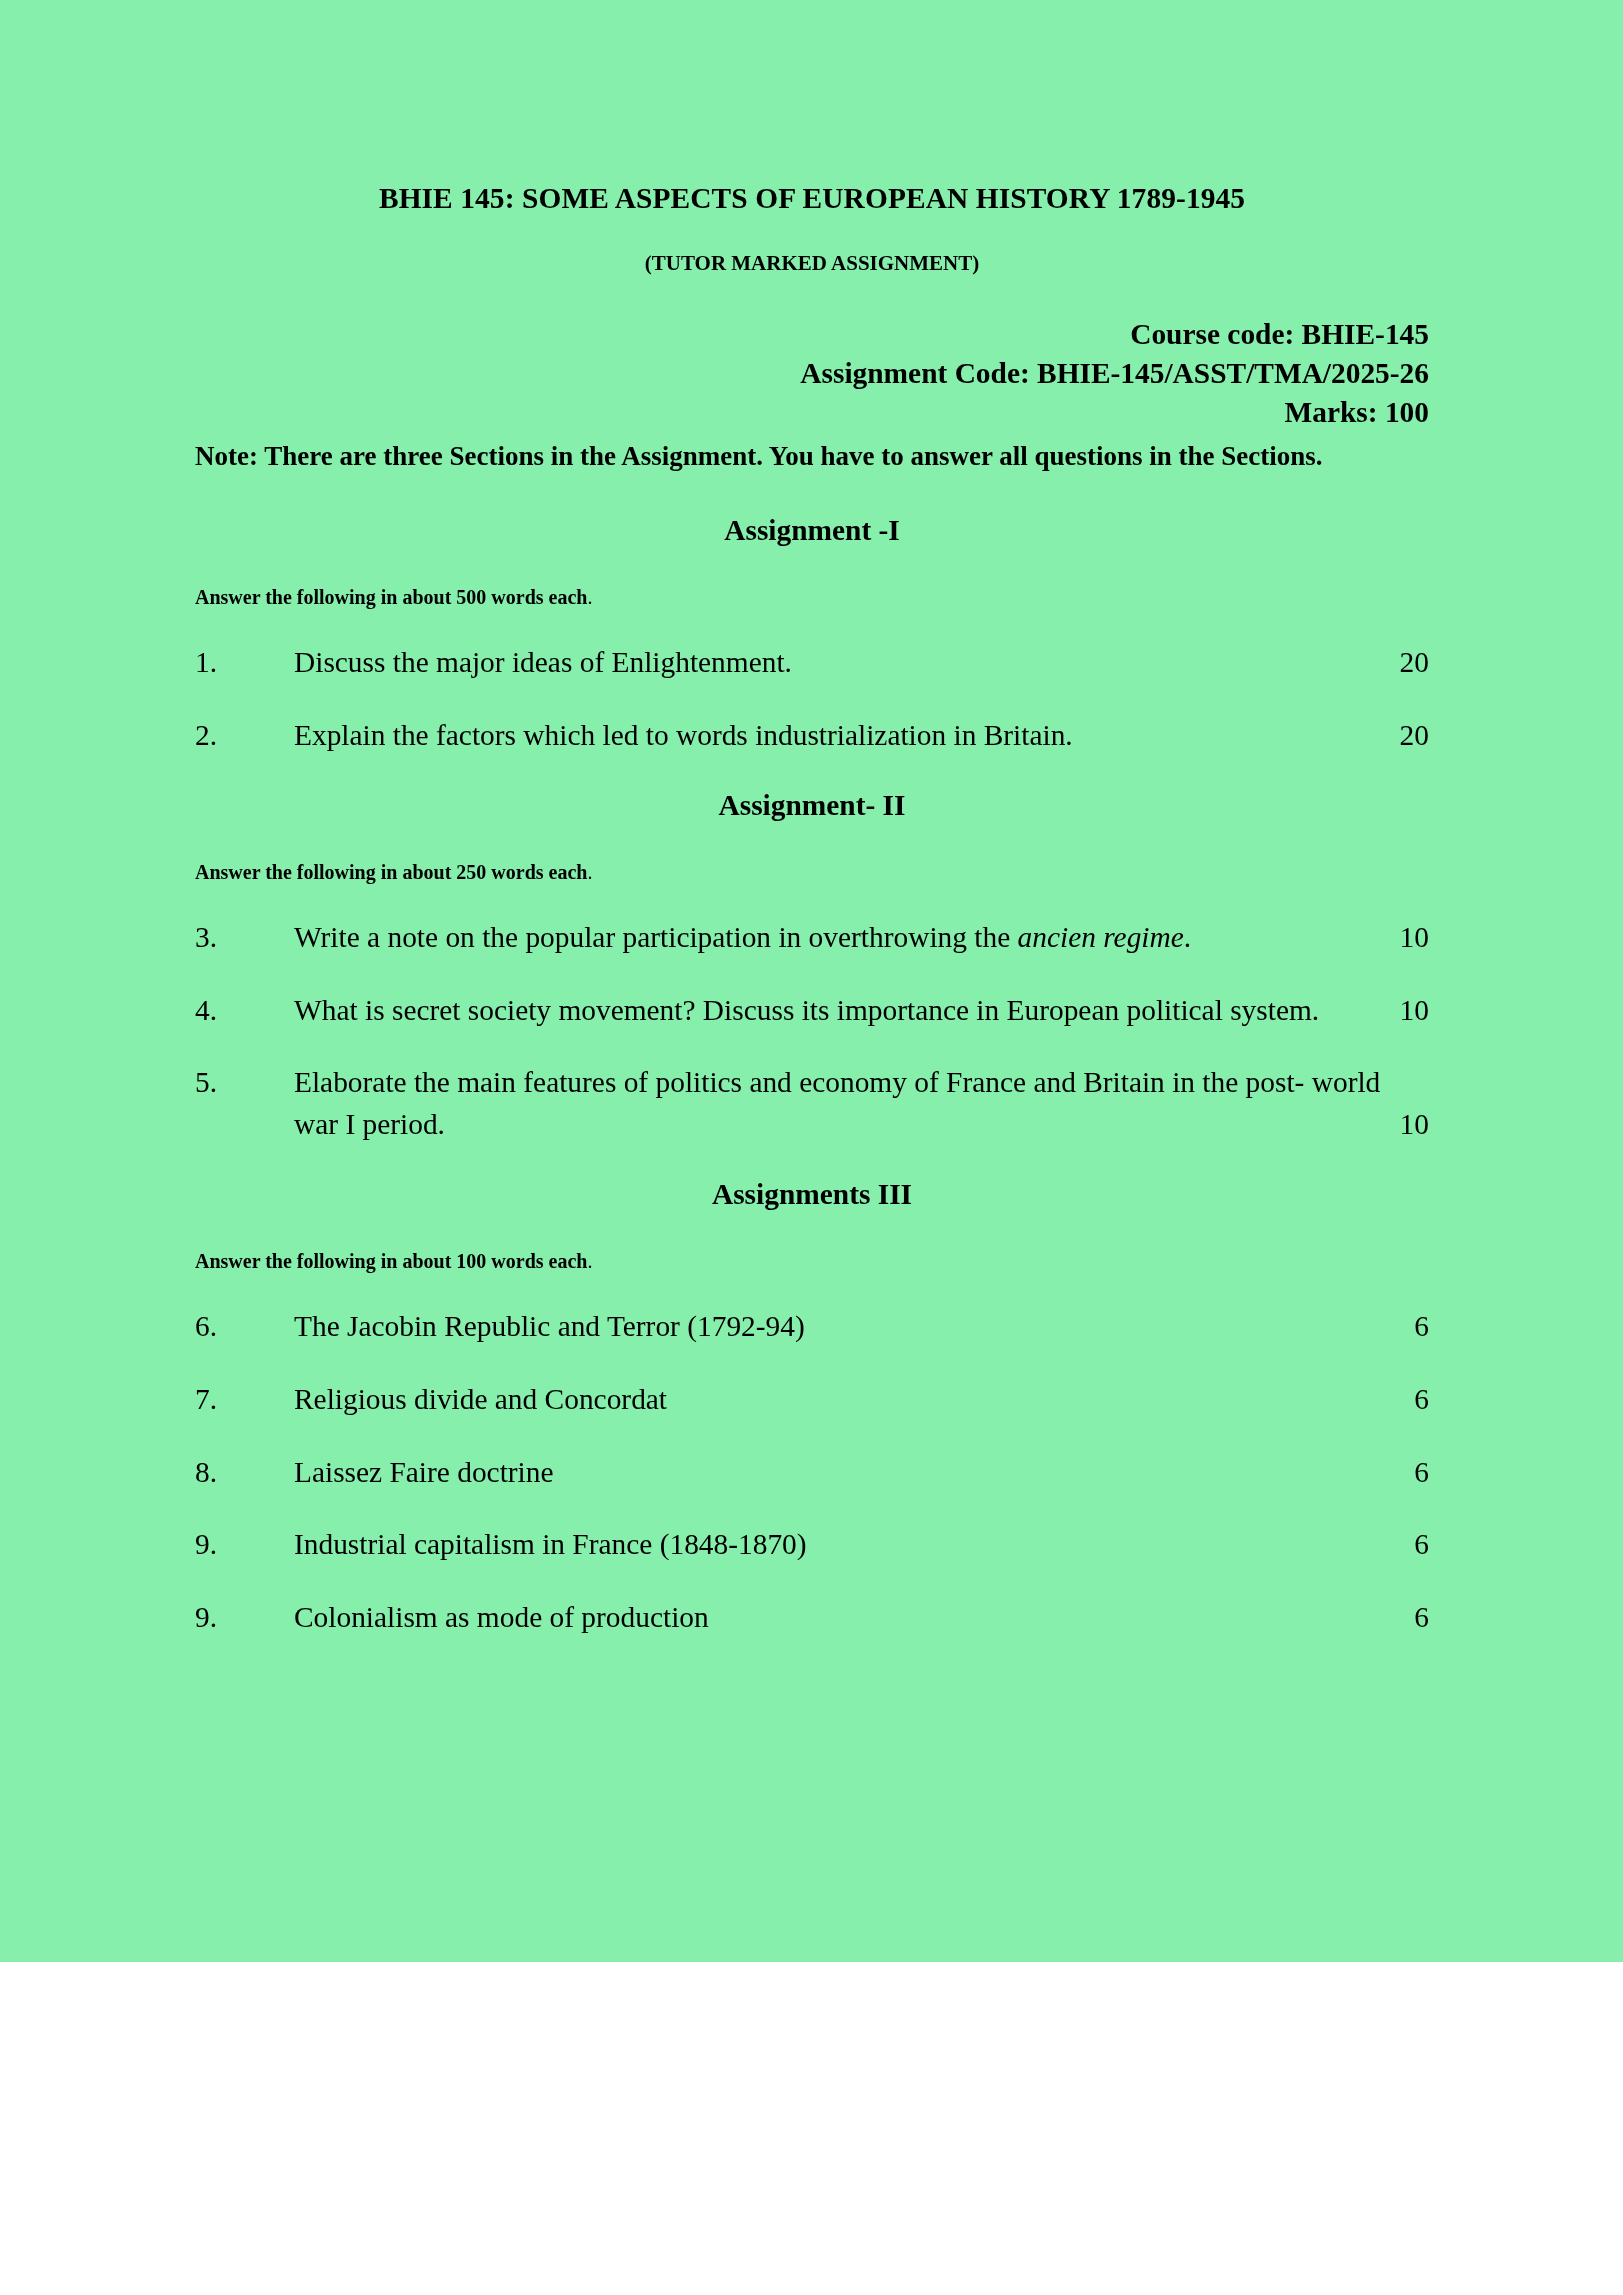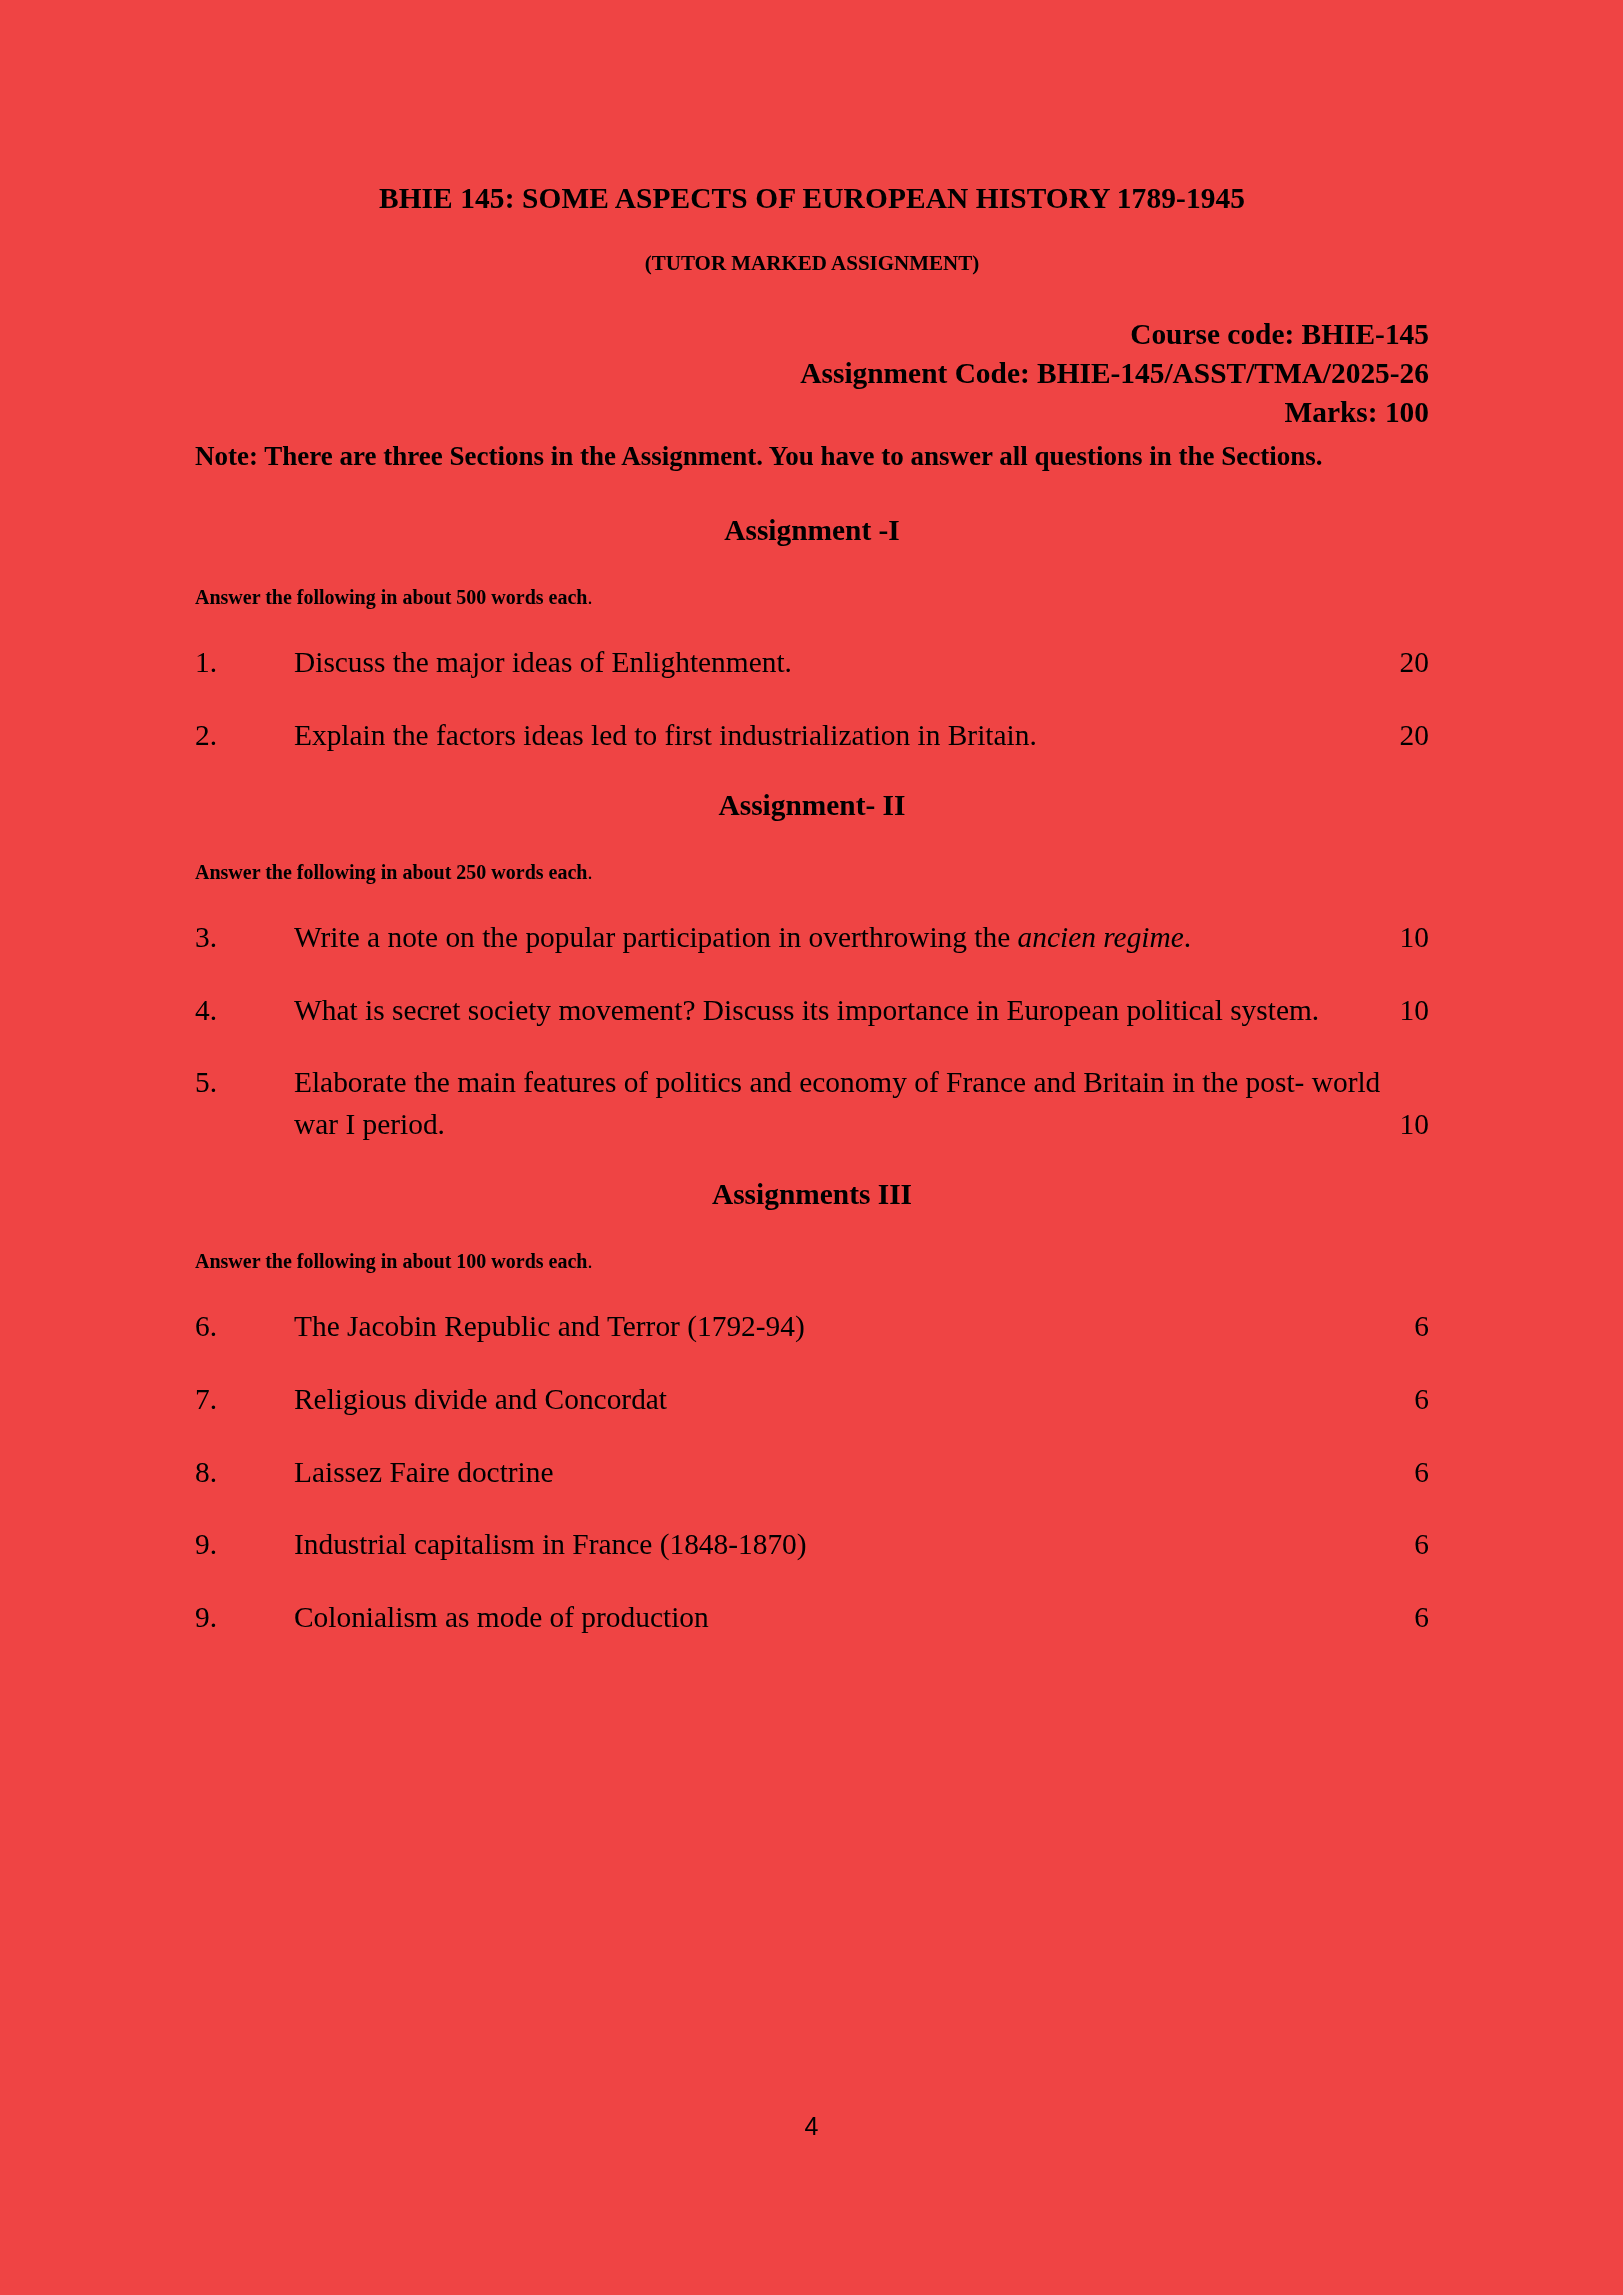--- a/index.html
+++ b/index.html
@@ -3,22 +3,22 @@
 <meta charset="utf-8">
 <style>
   html, body {
     margin: 0;
     padding: 0;
     background: #ffffff;
   }
   .page {
     position: relative;
     width: 1623px;
-    height: 2295px;
-    background: #ef4444;
+    height: 1962px;
+    background: #86efac;
     font-family: "Liberation Serif", "DejaVu Serif", serif;
     color: #000000;
     box-sizing: border-box;
     overflow: hidden;
   }
   .content {
     position: absolute;
     left: 195px;
     top: 183px;
     width: 1234px;
@@ -147,21 +147,21 @@
     </div>
 
     <div class="q">
       <span class="q-num">1.</span>
       <span class="q-text">Discuss the major ideas of Enlightenment.</span>
       <span class="q-marks">20</span>
     </div>
 
     <div class="q">
       <span class="q-num">2.</span>
-      <span class="q-text">Explain the factors ideas led to first industrialization in Britain.</span>
+      <span class="q-text">Explain the factors which led to words industrialization in Britain.</span>
       <span class="q-marks">20</span>
     </div>
 
     <div class="section-heading">Assignment- II</div>
 
     <div class="instruction">
       <span>Answer the following in about 250 words each</span><span class="reg">.</span>
     </div>
 
     <div class="q">

